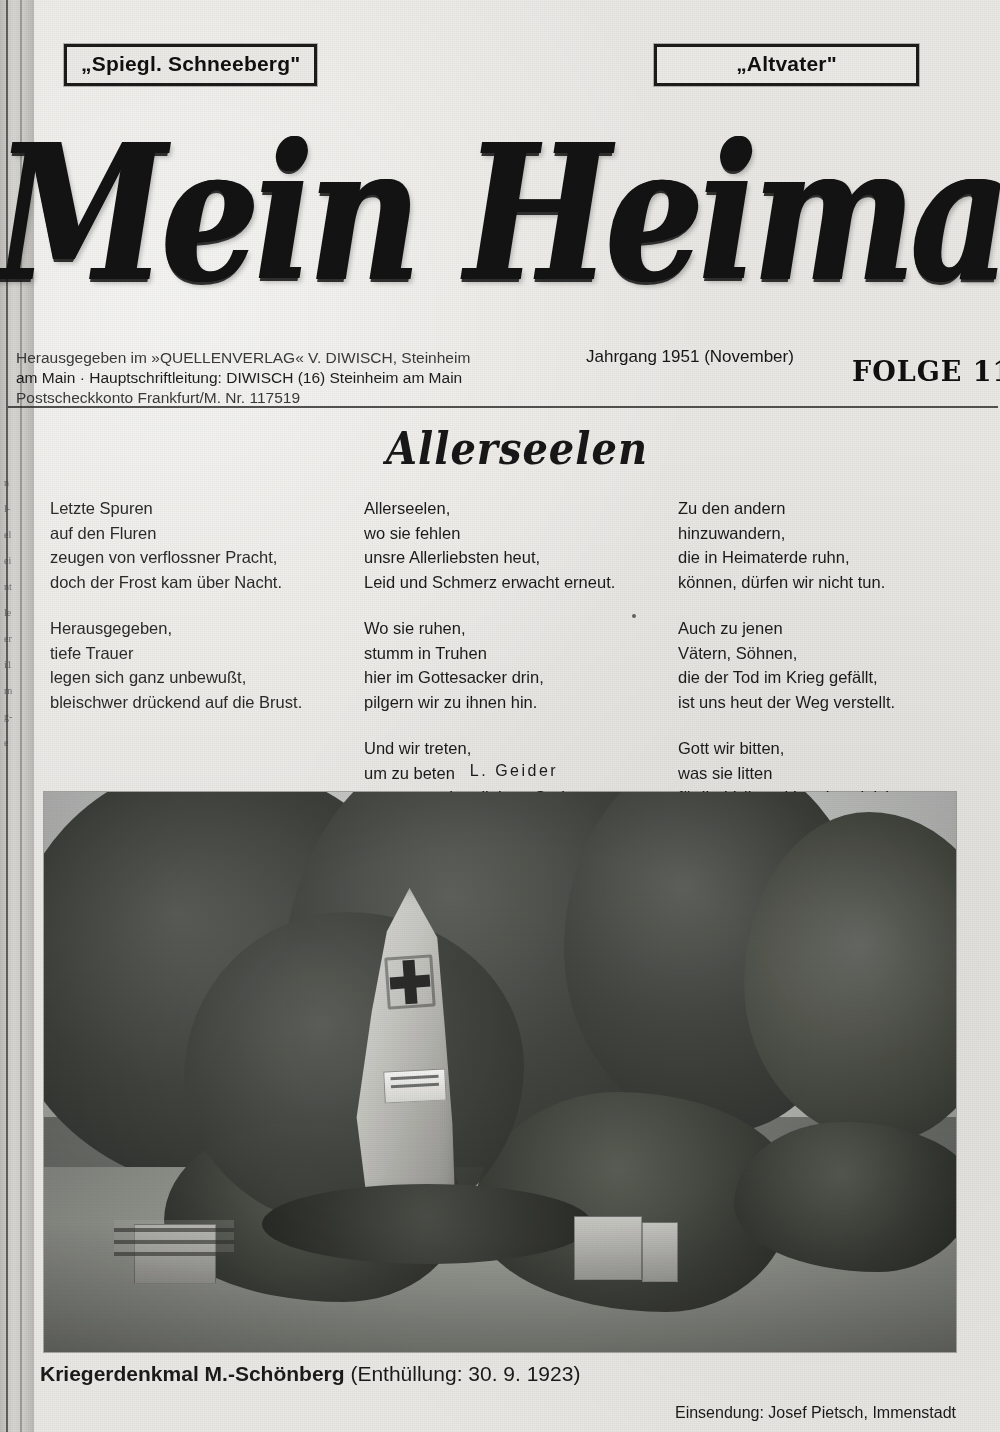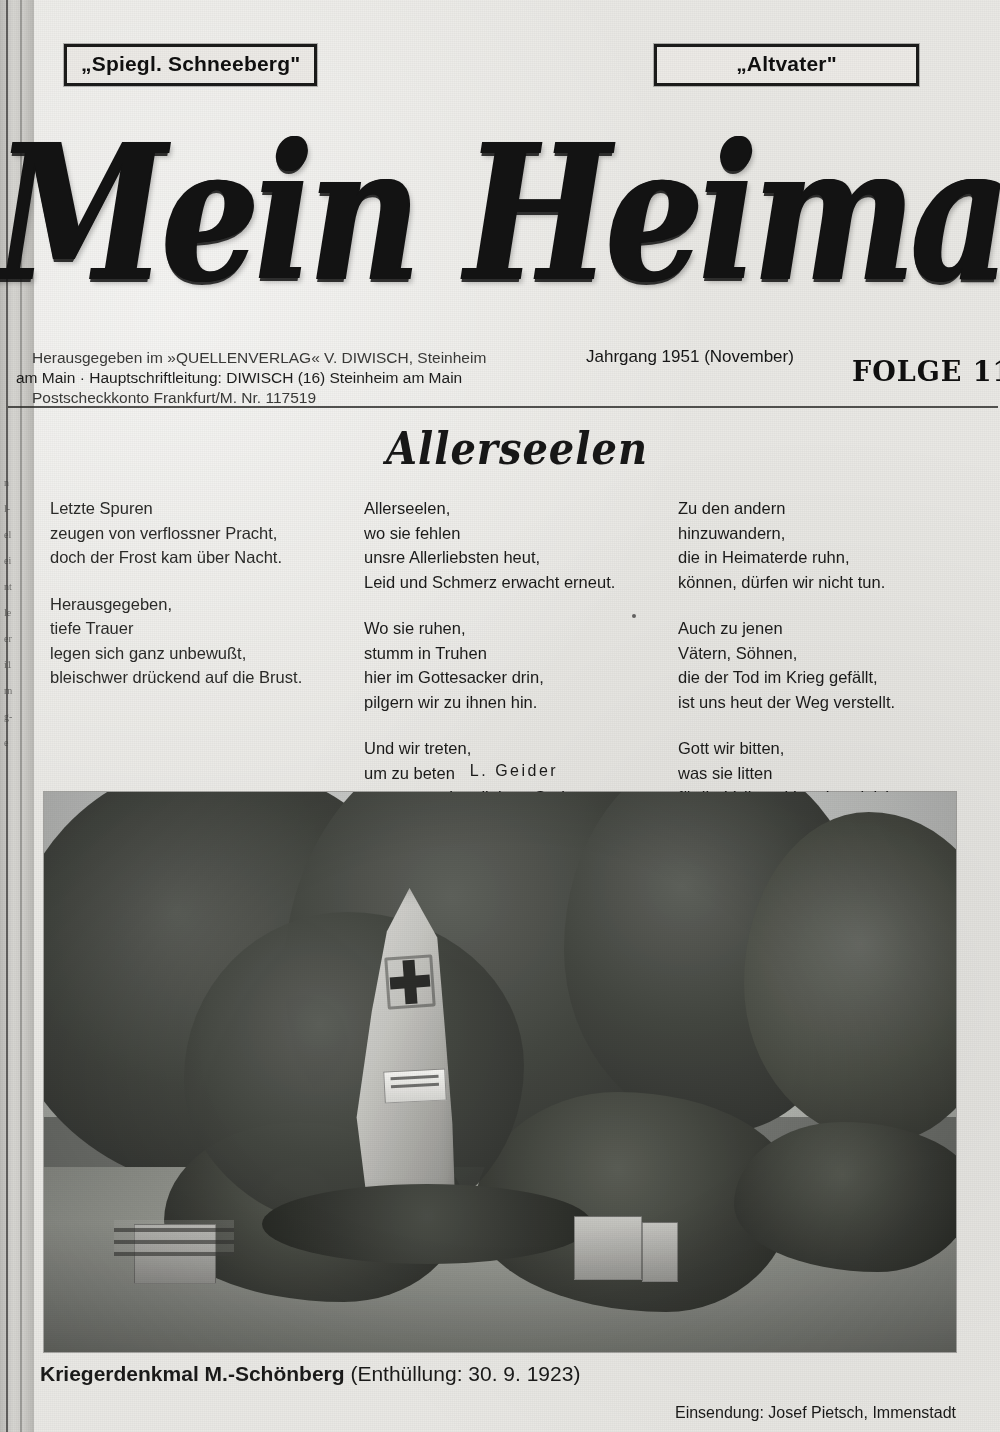--- a/index.html
+++ b/index.html
@@ -127,21 +127,21 @@
     position: absolute;
     left: -18px;
     top: 348px;
     width: 560px;
     font-family: "Liberation Sans", sans-serif;
     font-size: 15.5px;
     line-height: 20px;
     color: #1d1d1c;
   }
   .imprint .ln { white-space: nowrap; }
-  .imprint .ln.fade { color: #3a3a38; margin-left: 16px; }
+  .imprint .ln.fade { color: #3a3a38; }
   .issue {
     position: absolute;
     left: 552px;
     top: 347px;
     font-family: "Liberation Sans", sans-serif;
     font-size: 17px;
     color: #161616;
     white-space: nowrap;
   }
   .folge {
@@ -412,20 +412,21 @@
     <div class="folge">FOLGE 11</div>
     <div class="hr-main"></div>
 
     <div class="poem-title">Allerseelen</div>
 
     <div class="poem">
 
       <div class="poem-col" id="poem-col-1">
         <div class="stanza">
           <div>Letzte Spuren</div>
+          <div>auf den Fluren</div>
           <div>zeugen von verflossner Pracht,</div>
           <div>doch der Frost kam über Nacht.</div>
         </div>
         <div class="stanza">
           <div>Herausgegeben,</div>
           <div>tiefe Trauer</div>
           <div>legen sich ganz unbewußt,</div>
           <div>bleischwer drückend auf die Brust.</div>
         </div>
       </div>

